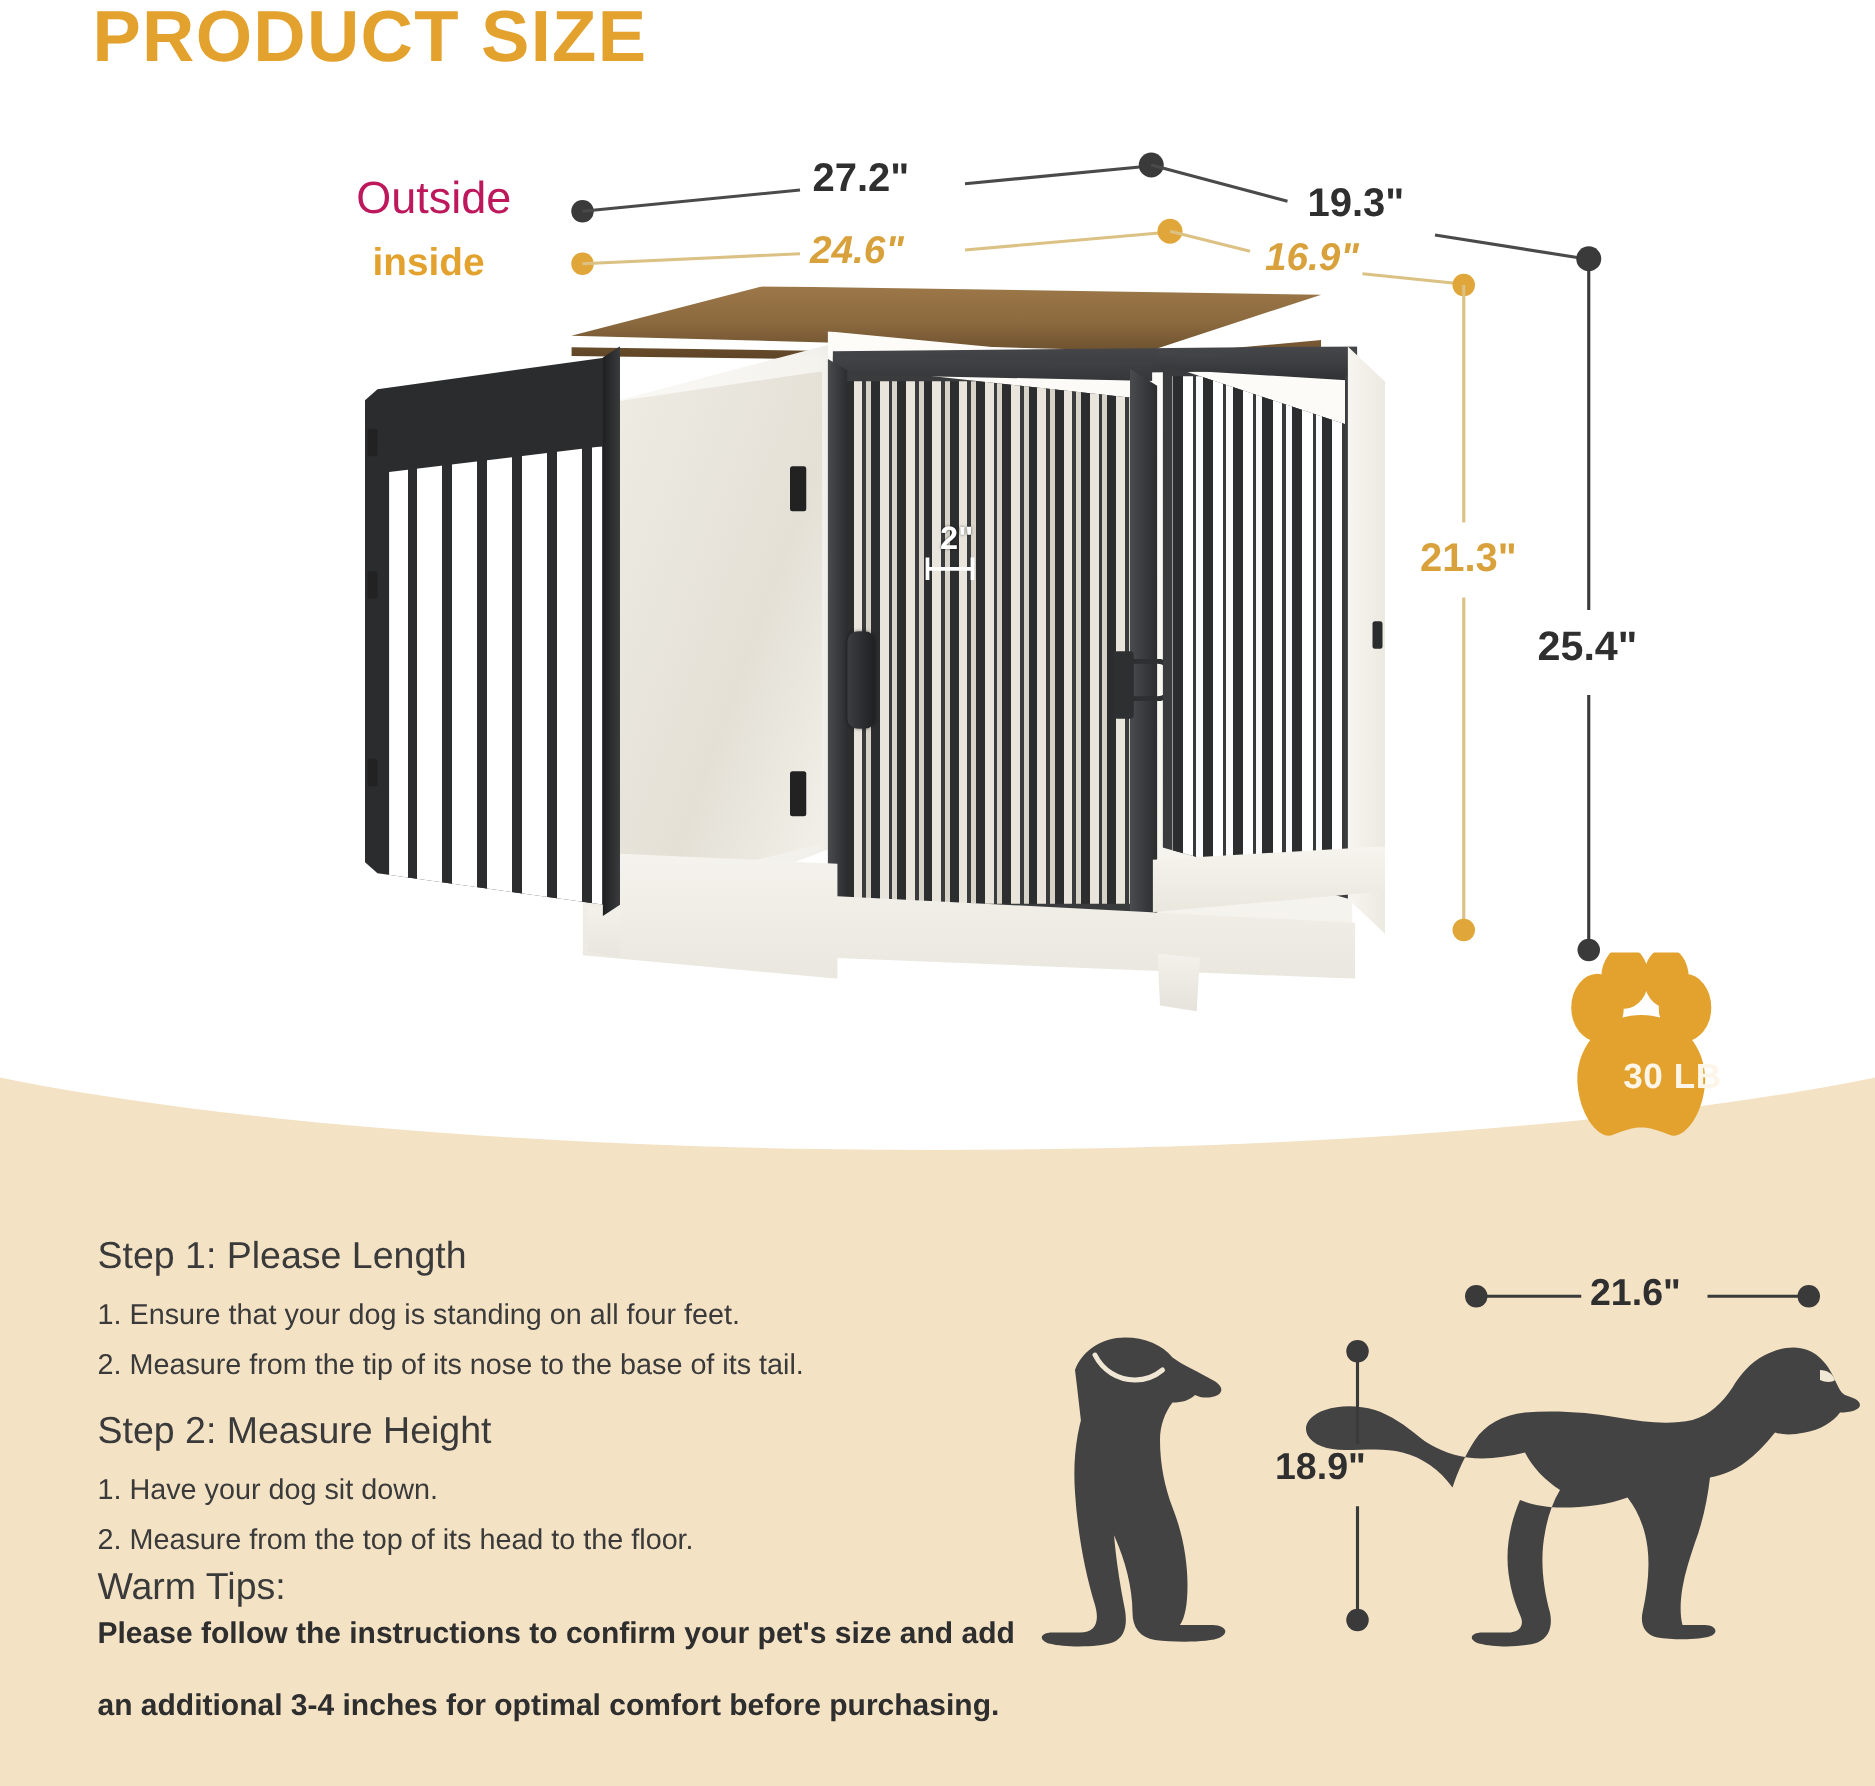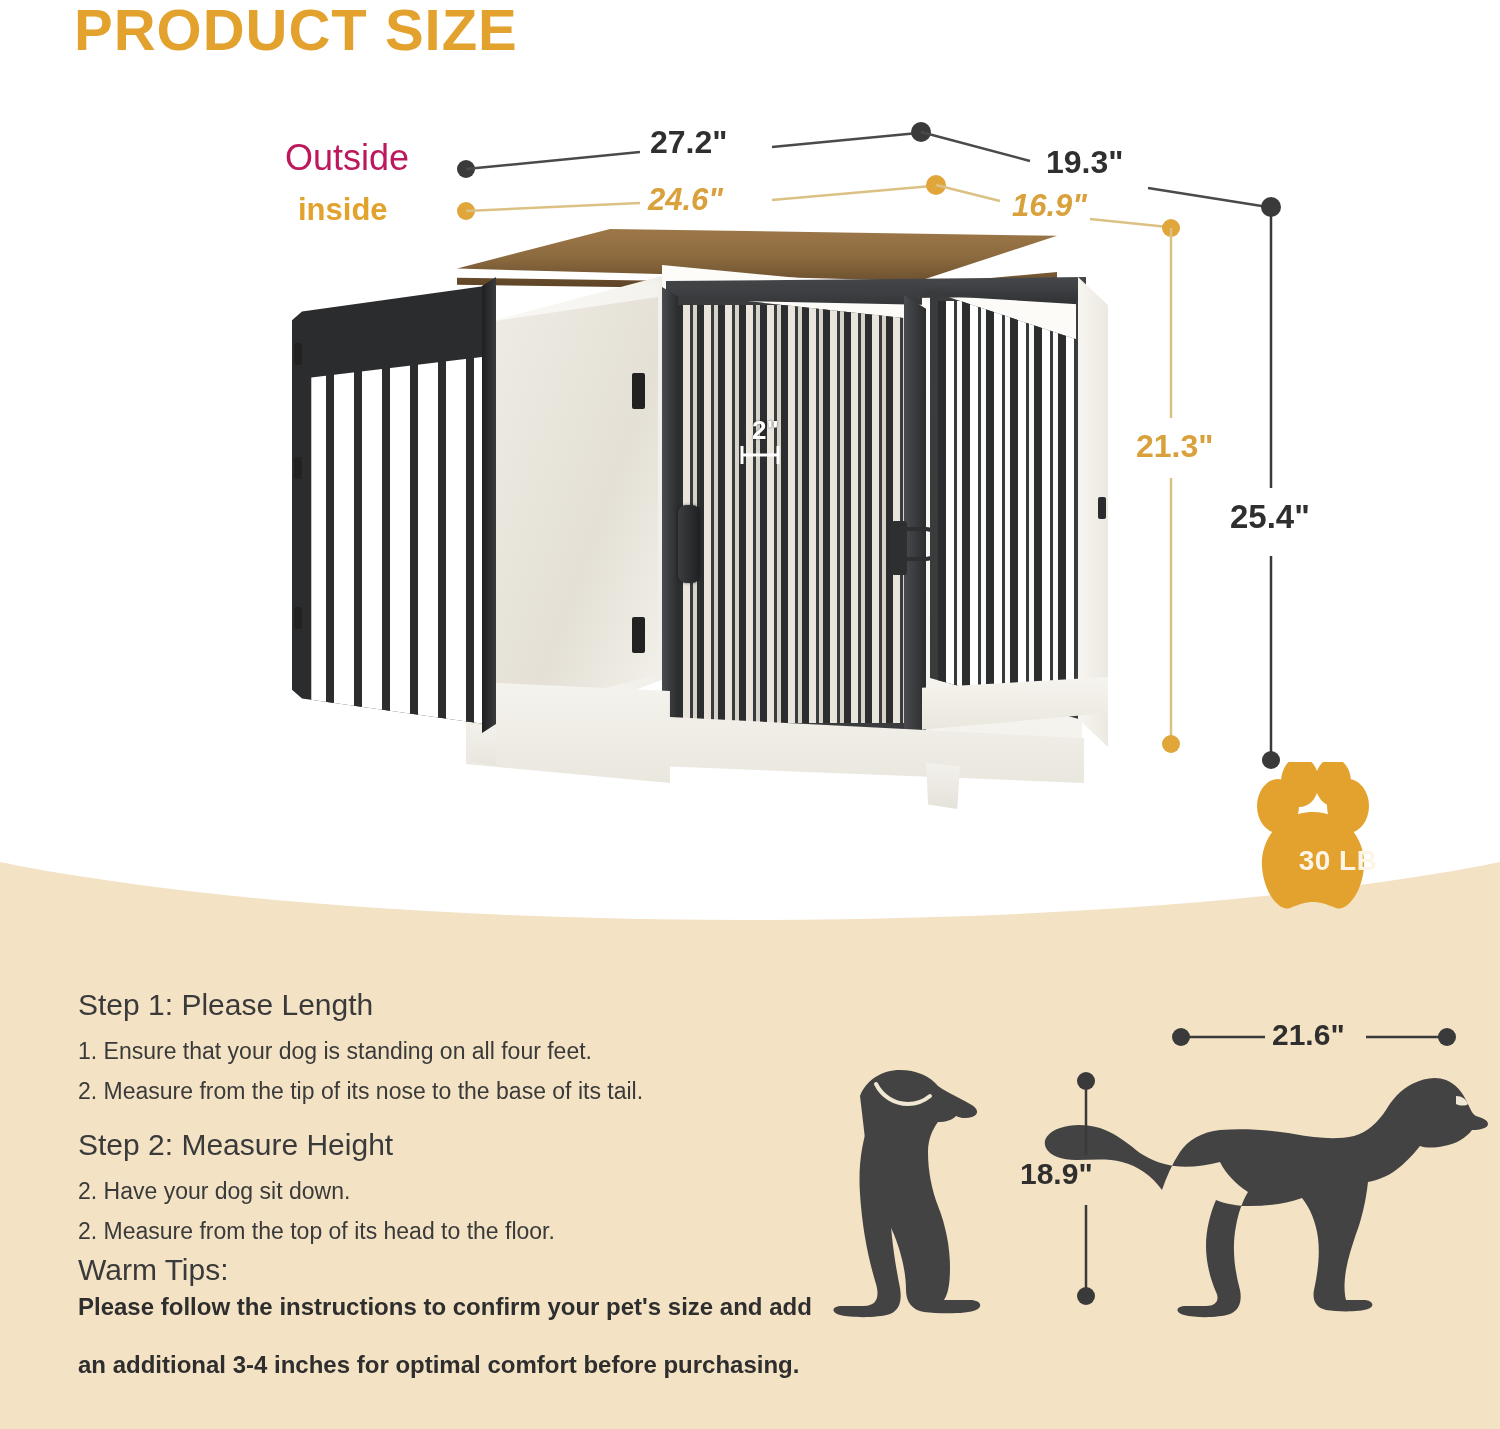--- a/index.html
+++ b/index.html
@@ -376,21 +376,21 @@
              C 68 140 62 142 52 146 C 42 150 26 132 24 105 C 22 78 42 50 75 50 Z" fill="#e3a22e"></path>
   </svg>
   <div class="paw-text">30 LB</div>
 
 
   <div class="step-head" style="left:78px;top:988px;">Step 1: Please Length</div>
   <div class="step-line" style="left:78px;top:1038px;">1. Ensure that your dog is standing on all four feet.</div>
   <div class="step-line" style="left:78px;top:1078px;">2. Measure from the tip of its nose to the base of its tail.</div>
 
   <div class="step-head" style="left:78px;top:1128px;">Step 2: Measure Height</div>
-  <div class="step-line" style="left:78px;top:1178px;">2. Have your dog sit down.</div>
+  <div class="step-line" style="left:78px;top:1178px;">1. Have your dog sit down.</div>
   <div class="step-line" style="left:78px;top:1218px;">2. Measure from the top of its head to the floor.</div>
 
   <div class="warm-head">Warm Tips:</div>
   <div class="warm-l1">Please follow the instructions to confirm your pet's size and add</div>
   <div class="warm-l2">an additional 3-4 inches for optimal comfort before purchasing.</div>
 
   <svg class="dogs" viewBox="0 0 680 330">
 
     <g fill="#434343">
       <path d="M40 96 C 46 80 62 70 80 70 C 96 70 110 76 118 86

